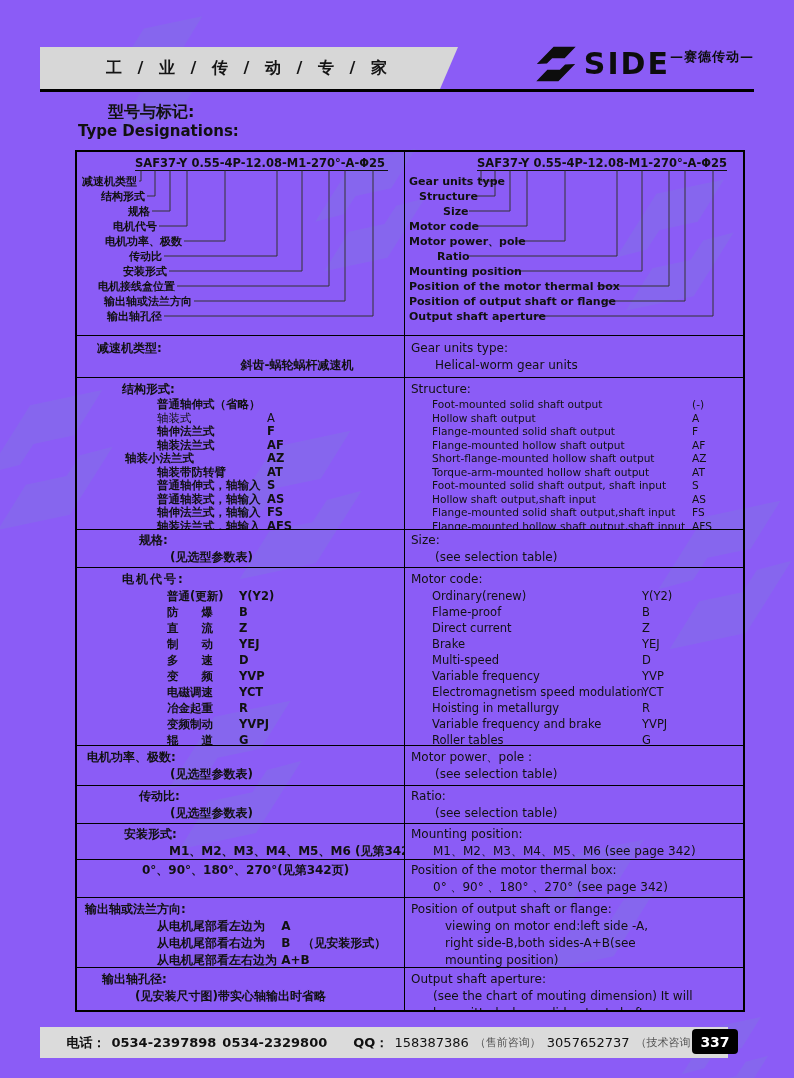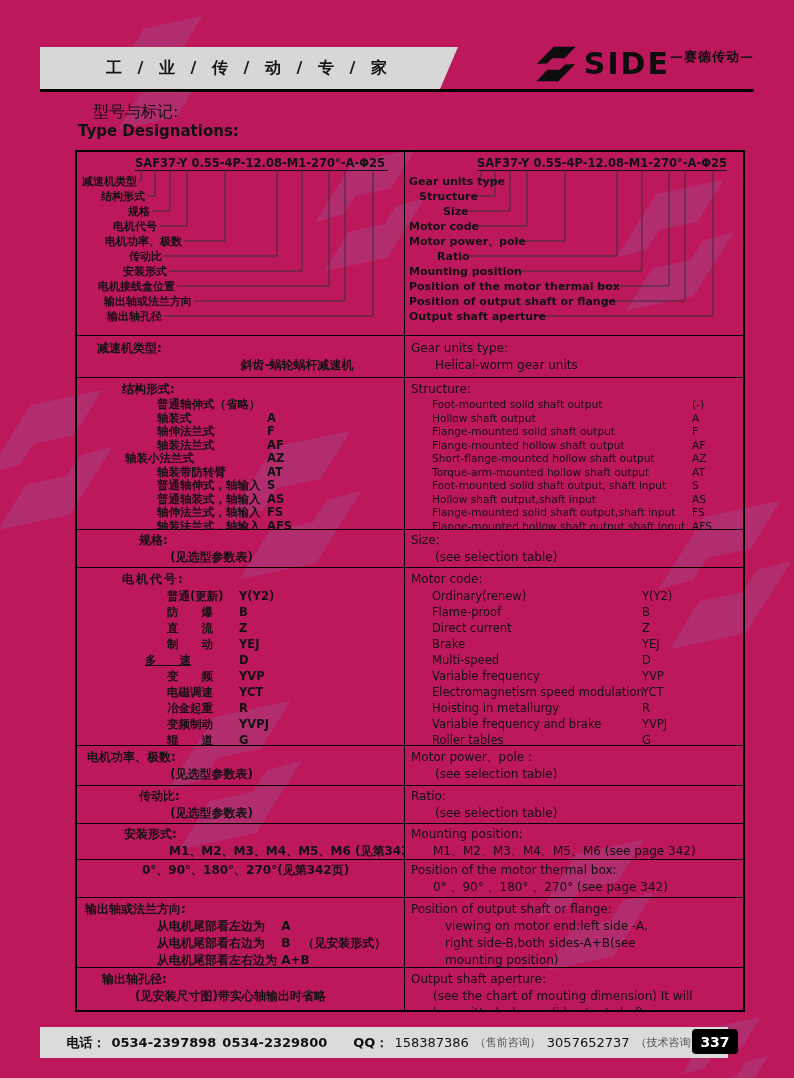--- a/index.html
+++ b/index.html
@@ -1,36 +1,36 @@
 <!DOCTYPE html>
 <html><head>
 <meta charset="utf-8">
 <style>
   html,body{margin:0;padding:0;background:#fff;}
   body{font-family:"DejaVu Sans","Liberation Sans",sans-serif;color:#111;}
-  #page{position:relative;width:794px;height:1078px;background:#be185d;overflow:hidden;}
+  #page{position:relative;width:794px;height:1078px;background:#8b5cf6;overflow:hidden;}
 
   
   .wm{position:absolute;opacity:.16;pointer-events:none;z-index:0;transform:rotate(-12deg);}
   .wm svg{display:block;}
 
   
   #slogan-band{position:absolute;left:40px;top:47px;width:418px;height:42px;background:#d7d7d7;
     clip-path:polygon(0 0,100% 0,calc(100% - 18px) 100%,0 100%);
     display:flex;align-items:center;justify-content:center;z-index:2;}
   #slogan-band .slogan{font-weight:bold;font-size:16px;letter-spacing:5px;color:#141414;}
   #header-rule{position:absolute;left:40px;top:89px;width:714px;height:3px;background:#000;z-index:2;}
   #logo{position:absolute;right:40px;top:40px;display:flex;align-items:center;z-index:3;}
   #logo .mark{width:48px;height:48px;margin-right:4px;}
   #logo .ltext{display:flex;flex-direction:row;line-height:1;}
   #logo .lname{font-weight:bold;font-size:30px;letter-spacing:2px;color:#0d0d0d;}
   #logo .lsub{font-weight:bold;font-size:13px;letter-spacing:1px;color:#0d0d0d;margin-top:1px;}
 
   
-  #title-zh{position:absolute;left:93px;top:102px;font-weight:normal;font-size:16px;z-index:2;}
+  #title-zh{position:absolute;left:108px;top:102px;font-weight:bold;font-size:16px;z-index:2;}
   #title-en{position:absolute;left:78px;top:122px;font-size:15px;font-weight:bold;z-index:2;}
 
   
   #ttable{position:absolute;left:75px;top:150px;width:670px;z-index:1;border:2px solid #000;box-sizing:border-box;background:transparent;}
   .trow{display:flex;box-sizing:border-box;}
   .trow + .trow{border-top:1px solid #000;}
   .lcell{width:328px;box-sizing:border-box;border-right:1px solid #000;position:relative;overflow:hidden;}
   .rcell{flex:1;box-sizing:border-box;position:relative;overflow:hidden;}
   .hzh{font-weight:bold;font-size:12px;line-height:17px;white-space:nowrap;}
   .hen{font-size:12px;line-height:17px;white-space:nowrap;}
@@ -194,21 +194,21 @@
       <div class="rcell" style="padding-top:4px;">
         <div class="hen" style="padding-left:6px;">Gear units type:</div>
         <div class="hen" style="padding-left:30px;">Helical-worm gear units</div>
       </div>
     </div>
 
     <div class="trow" style="height:152px;">
       <div class="lcell" style="padding-top:3px;">
         <div class="hzh" style="padding-left:45px;">结构形式:</div>
         <div class="item" style="padding-left:80px;font-weight:bold;"><span>普通轴伸式（省略）</span><span class="code" style="left:190px;"></span></div>
-        <div class="item" style="padding-left:80px;font-weight:bold;"><span>轴装式</span><span class="code" style="left:190px;">A</span></div>
+        <div class="item" style="padding-left:80px;font-weight:normal;"><span>轴装式</span><span class="code" style="left:190px;">A</span></div>
         <div class="item" style="padding-left:80px;font-weight:bold;"><span>轴伸法兰式</span><span class="code" style="left:190px;">F</span></div>
         <div class="item" style="padding-left:80px;font-weight:bold;"><span>轴装法兰式</span><span class="code" style="left:190px;">AF</span></div>
         <div class="item" style="padding-left:48px;font-weight:bold;"><span>轴装小法兰式</span><span class="code" style="left:190px;">AZ</span></div>
         <div class="item" style="padding-left:80px;font-weight:bold;"><span>轴装带防转臂</span><span class="code" style="left:190px;">AT</span></div>
         <div class="item" style="padding-left:80px;font-weight:bold;"><span>普通轴伸式，轴输入</span><span class="code" style="left:190px;">S</span></div>
         <div class="item" style="padding-left:80px;font-weight:bold;"><span>普通轴装式，轴输入</span><span class="code" style="left:190px;">AS</span></div>
         <div class="item" style="padding-left:80px;font-weight:bold;"><span>轴伸法兰式，轴输入</span><span class="code" style="left:190px;">FS</span></div>
         <div class="item" style="padding-left:80px;font-weight:bold;"><span>轴装法兰式，轴输入</span><span class="code" style="left:190px;">AFS</span></div>
       </div>
       <div class="rcell" style="padding-top:3px;">
@@ -237,21 +237,21 @@
       </div>
     </div>
 
     <div class="trow" style="height:178px;">
       <div class="lcell" style="padding-top:3px;">
         <div class="hzh" style="padding-left:45px;letter-spacing:2px;">电机代号:</div>
         <div class="mitem" style="padding-left:90px;font-weight:bold;"><span>普通(更新)</span><span class="code" style="left:162px;">Y(Y2)</span></div>
         <div class="mitem" style="padding-left:90px;font-weight:bold;"><span>防　　爆</span><span class="code" style="left:162px;">B</span></div>
         <div class="mitem" style="padding-left:90px;font-weight:bold;"><span>直　　流</span><span class="code" style="left:162px;">Z</span></div>
         <div class="mitem" style="padding-left:90px;font-weight:bold;"><span>制　　动</span><span class="code" style="left:162px;">YEJ</span></div>
-        <div class="mitem" style="padding-left:68px;font-weight:bold;text-decoration:underline;"><span>多　　速</span><span class="code" style="left:162px;">D</span></div>
+        <div class="mitem" style="padding-left:90px;font-weight:bold;"><span>多　　速</span><span class="code" style="left:162px;">D</span></div>
         <div class="mitem" style="padding-left:90px;font-weight:bold;"><span>变　　频</span><span class="code" style="left:162px;">YVP</span></div>
         <div class="mitem" style="padding-left:90px;font-weight:bold;"><span>电磁调速</span><span class="code" style="left:162px;">YCT</span></div>
         <div class="mitem" style="padding-left:90px;font-weight:bold;"><span>冶金起重</span><span class="code" style="left:162px;">R</span></div>
         <div class="mitem" style="padding-left:90px;font-weight:bold;"><span>变频制动</span><span class="code" style="left:162px;">YVPJ</span></div>
         <div class="mitem" style="padding-left:90px;font-weight:bold;"><span>辊　　道</span><span class="code" style="left:162px;">G</span></div>
       </div>
       <div class="rcell" style="padding-top:3px;">
         <div class="hen" style="padding-left:6px;">Motor code:</div>
         <div class="mitem" style="padding-left:27px;"><span>Ordinary(renew)</span><span class="code" style="left:237px;">Y(Y2)</span></div>
         <div class="mitem" style="padding-left:27px;"><span>Flame-proof</span><span class="code" style="left:237px;">B</span></div>

